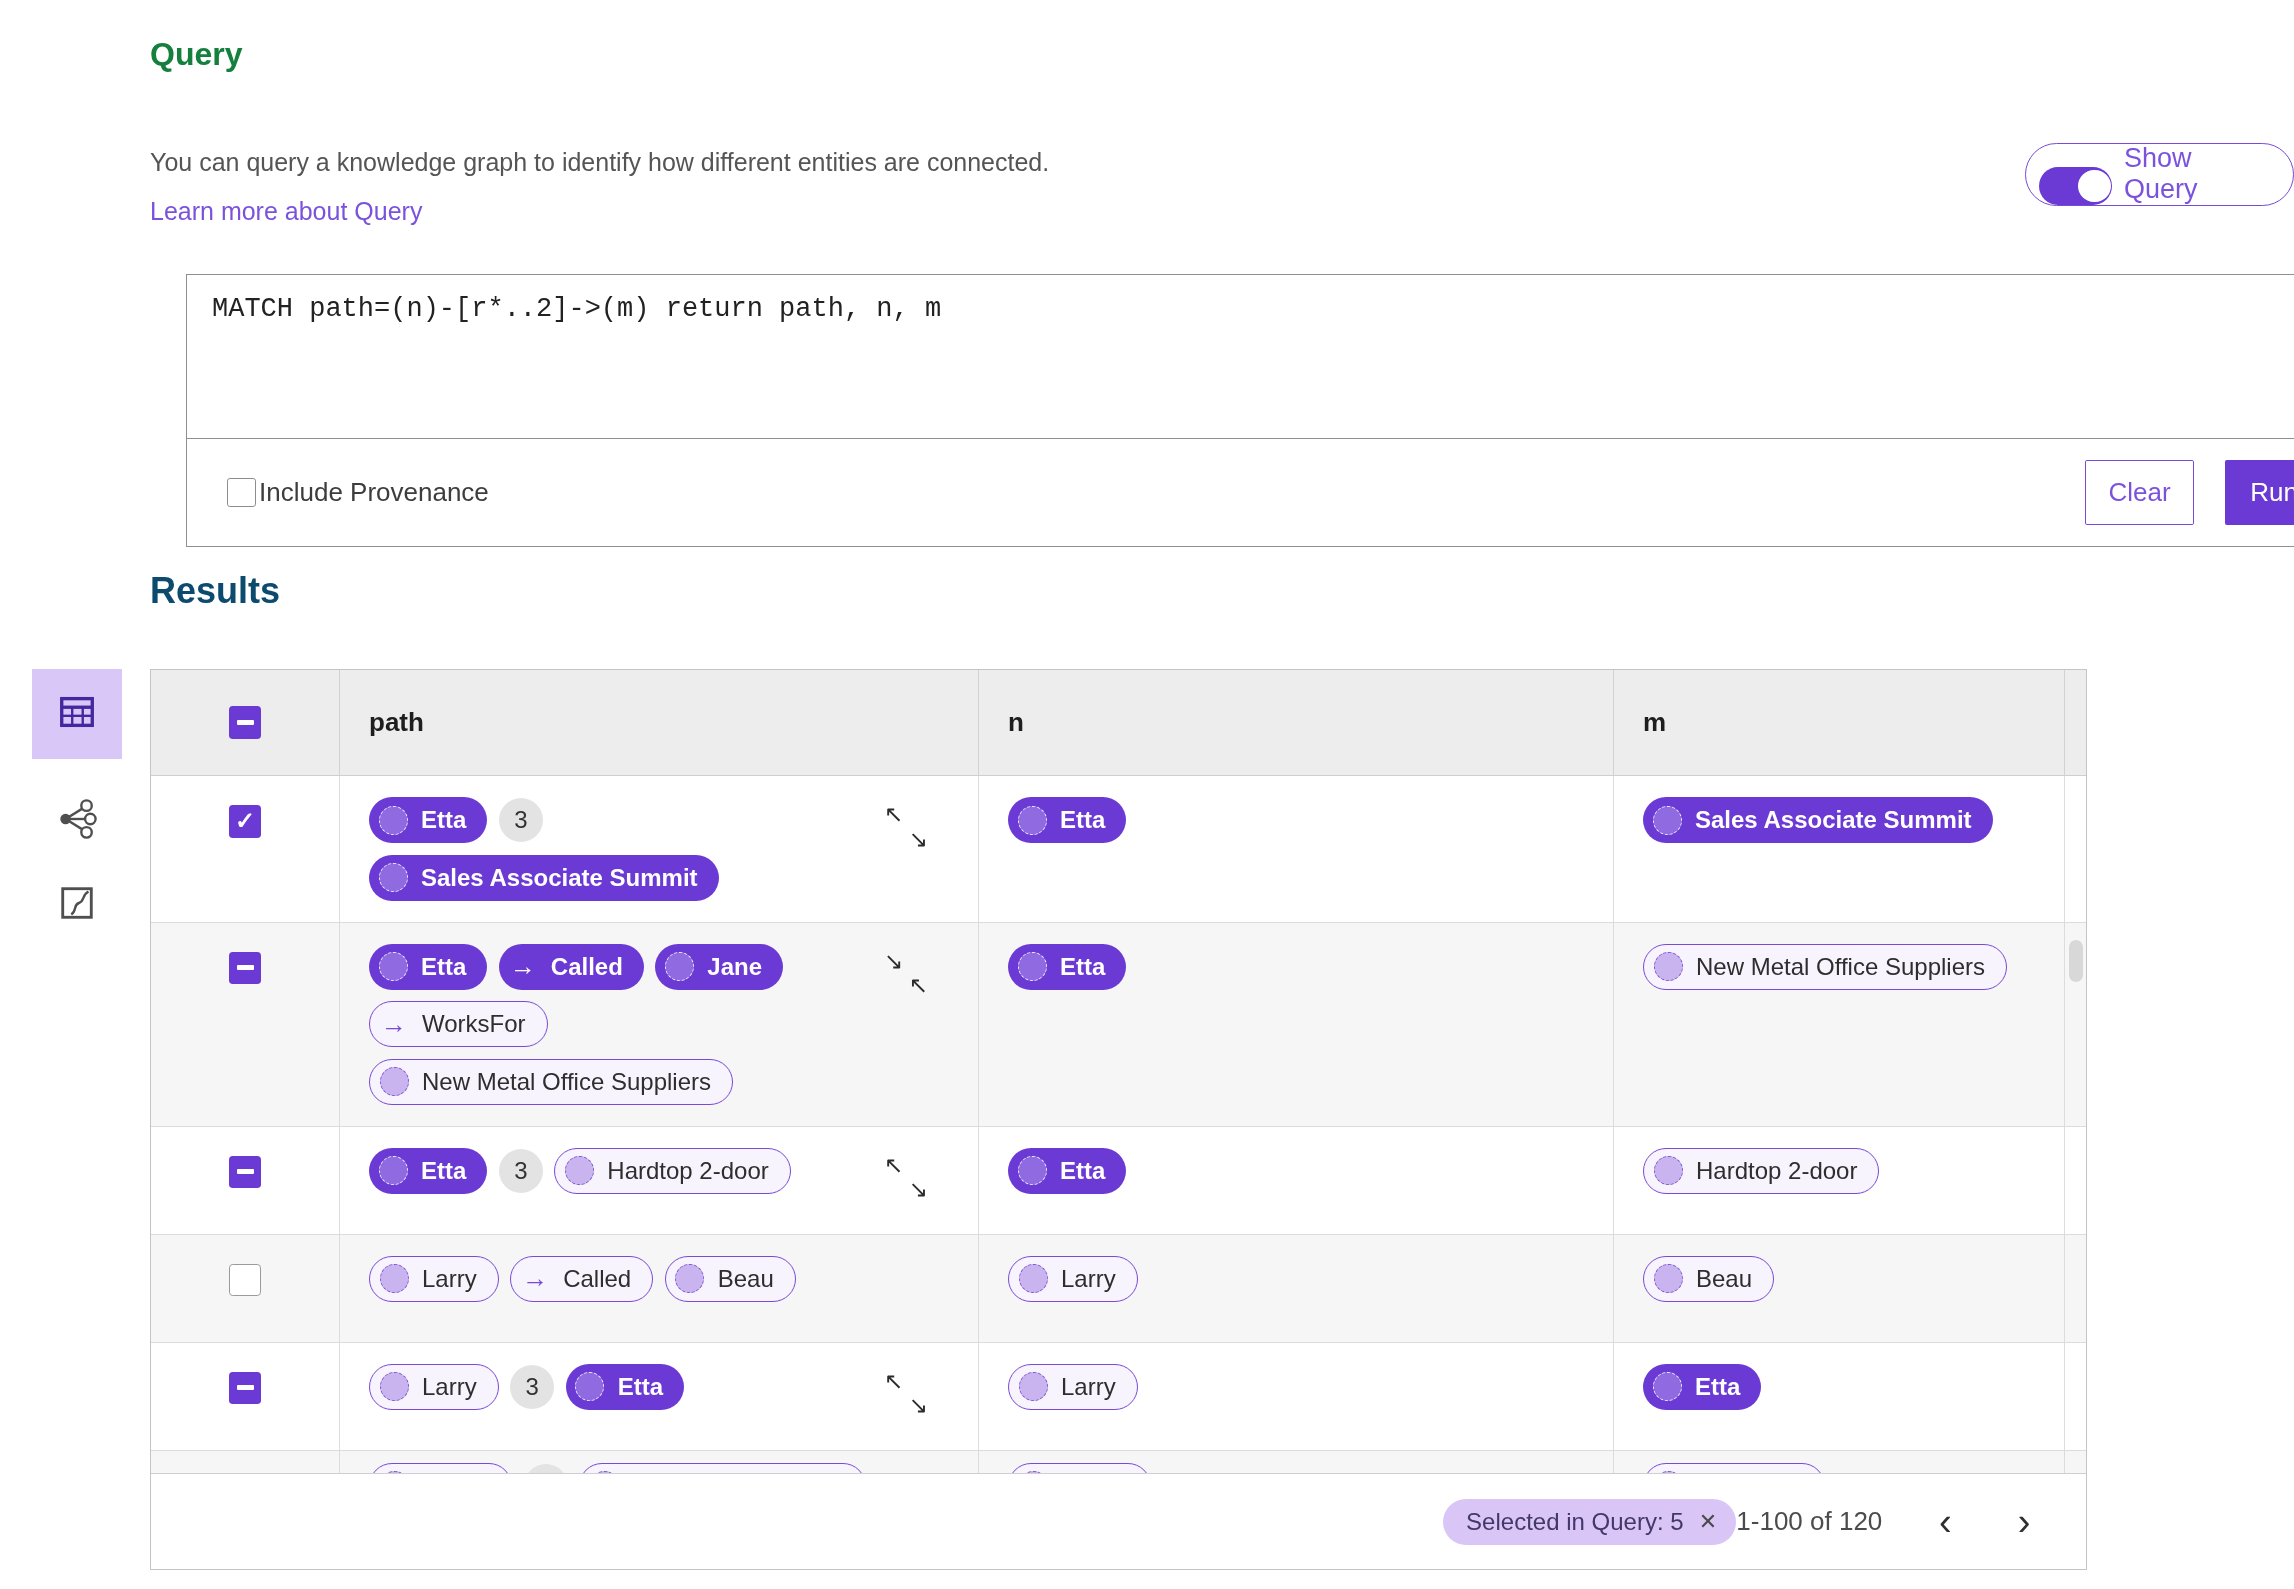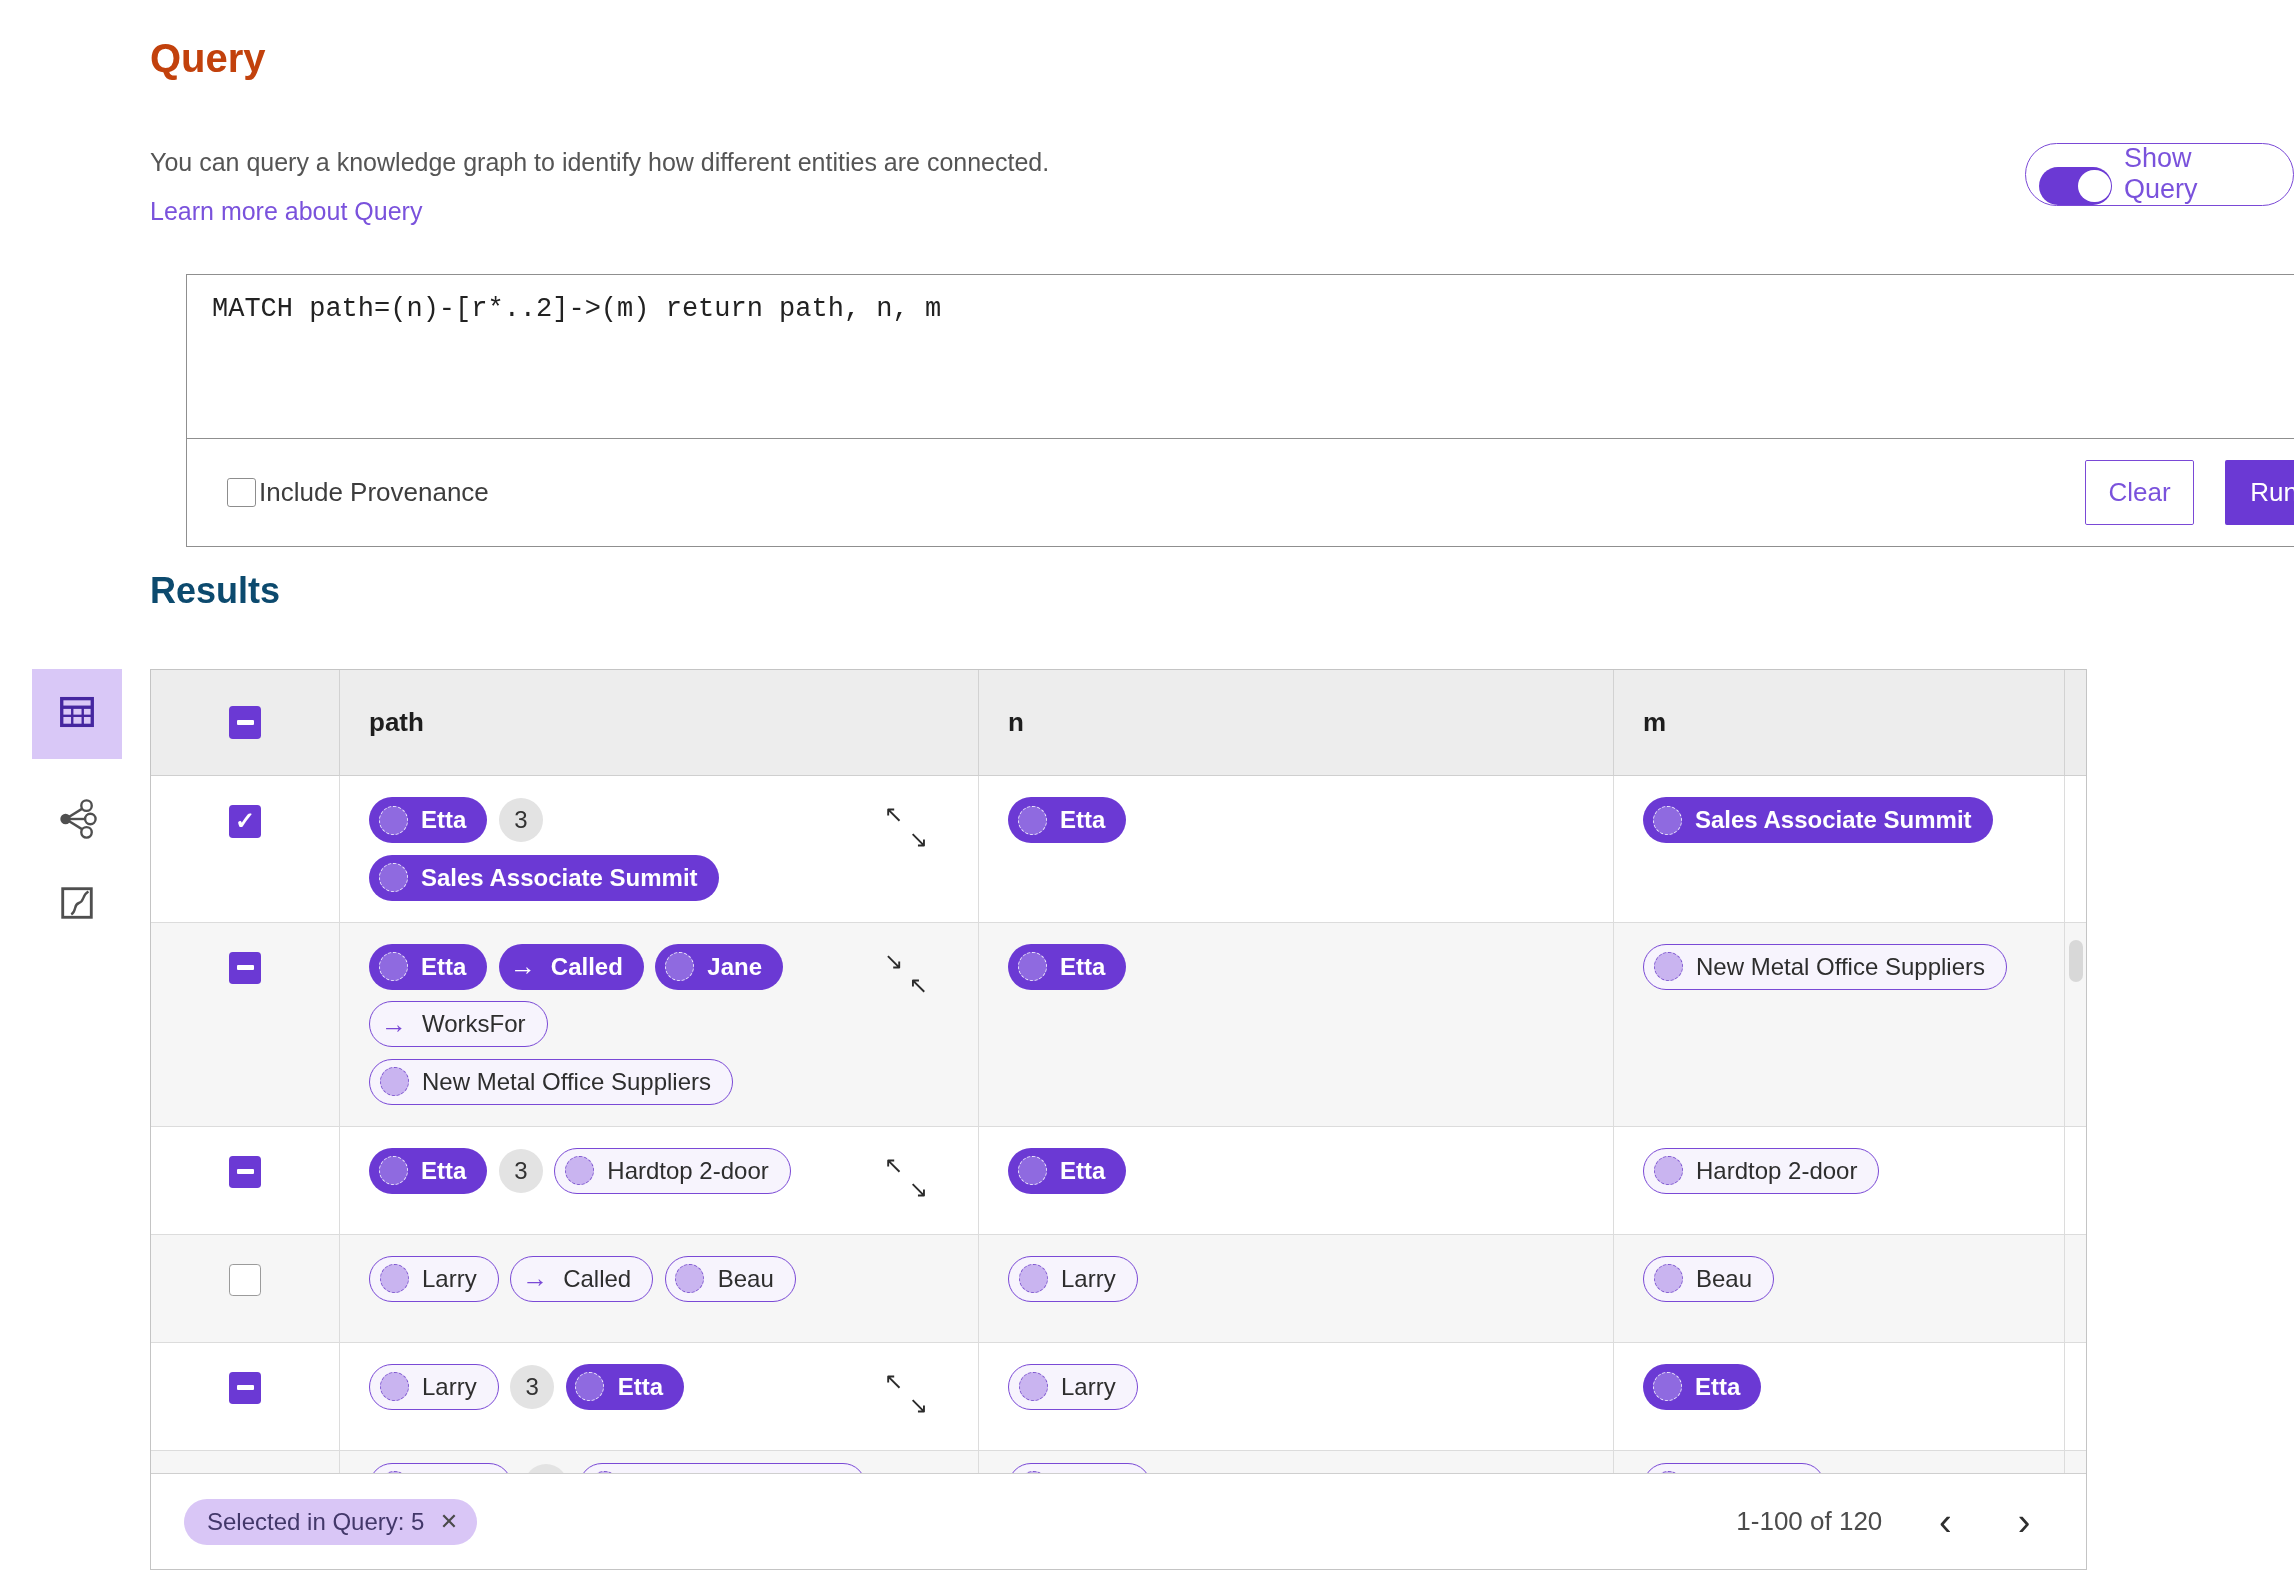--- a/index.html
+++ b/index.html
@@ -1,20 +1,20 @@
 <!DOCTYPE html>
 <html style="--primary: #6b39d4; --circle-light: #8f6ae0; --outline-bg: #f7f4fd; --outline-border: #7a49d6; --circle-outline-bg: #c9b4f0; --circle-outline-border: #7d55cf; --link: #7a52dc; --lavender-tile: #d9c8f7; --chip-bg: #d9c6f6; --chip-text: #43386a; --zebra: #f6f6f6; --header-bg: #ededed;"><head>
 <meta charset="utf-8">
 <style>
   html,body{margin:0;padding:0;background:#fff;}
   .page{position:relative;width:2294px;height:1590px;background:#fff;overflow:hidden;
         font-family:"Liberation Sans",sans-serif;color:#3c3c3c;}
 
   
-  .h1{position:absolute;left:150px;top:36px;font-size:40px;font-weight:700;color:#c2410c;}
+  .h1{position:absolute;left:150px;top:36px;font-size:32px;font-weight:700;color:#15803d;}
   .desc{position:absolute;left:150px;top:148px;font-size:25px;color:#555;text-align:center;}
   .learn{position:absolute;left:150px;top:197px;font-size:25px;color:var(--link);cursor:pointer;}
   .toggle-pill{position:absolute;left:2025px;top:143px;height:61px;border:1.9px solid var(--outline-border);
                border-radius:32.5px;display:inline-flex;align-items:flex-end;gap:11.5px;padding:0 25px 0 13.4px;background:#fff;}
   .switch{width:73px;height:38px;border-radius:20px;background:var(--primary);position:relative;flex:none;}
   .knob{position:absolute;right:1.9px;top:2.9px;width:32.5px;height:32.5px;border-radius:50%;background:#fff;}
   .toggle-label{font-size:27px;color:var(--link);}
 
   .qbox{position:absolute;left:150px;top:274px;width:2176px;height:273px;border:1px solid #8f8f8f;box-sizing:border-box;background:#fff;margin-left:36px;}
   .qtext{display:block;width:100%;height:164px;box-sizing:border-box;border:none;border-bottom:1px solid #8f8f8f;
@@ -76,21 +76,21 @@
   .arrow{width:29px;text-align:center;font-size:26px;flex:none;}
   .filled .arrow{color:#fff;}
   .outlined .arrow{color:var(--outline-border);}
   .count-badge{width:44px;height:44px;border-radius:50%;background:#e3e3e3;color:#333;
                display:flex;align-items:center;justify-content:center;font-size:24px;flex:none;}
   .xicon{position:absolute;right:50px;top:29px;width:44px;height:44px;color:#2b2b2b;cursor:pointer;}
   .xicon .a1{position:absolute;top:-3.8px;left:0;font-size:23px;}
   .xicon .a2{position:absolute;bottom:-3.8px;right:0;font-size:23px;}
 
   .tfoot{position:absolute;left:0;bottom:0;width:100%;height:96px;border-top:1px solid #cfcfcf;
-         display:flex;align-items:center;justify-content:space-between;padding:0 46px 0 33px;
+         display:flex;align-items:center;justify-content:flex-end;padding:0 46px 0 33px;
          box-sizing:border-box;background:#fff;}
   .chip{display:inline-flex;align-items:center;gap:15.3px;height:46px;border-radius:23px;
         background:var(--chip-bg);color:var(--chip-text);font-size:24px;padding:0 19px 0 23px;}
   .chip .x{font-size:22px;color:#4a4a4a;cursor:pointer;}
   .pager{display:flex;align-items:center;gap:47px;}
   .range{font-size:26px;color:#4c4c4c;}
   .chev{font-size:38px;color:#2f2f2f;cursor:pointer;background:none;border:none;line-height:1;
         font-family:"Liberation Sans",sans-serif;padding:0 9.6px;}
   .scroll-thumb{position:absolute;right:2.9px;top:270px;width:14.3px;height:42px;border-radius:7.6px;background:#d8d8d8;}
 </style>

